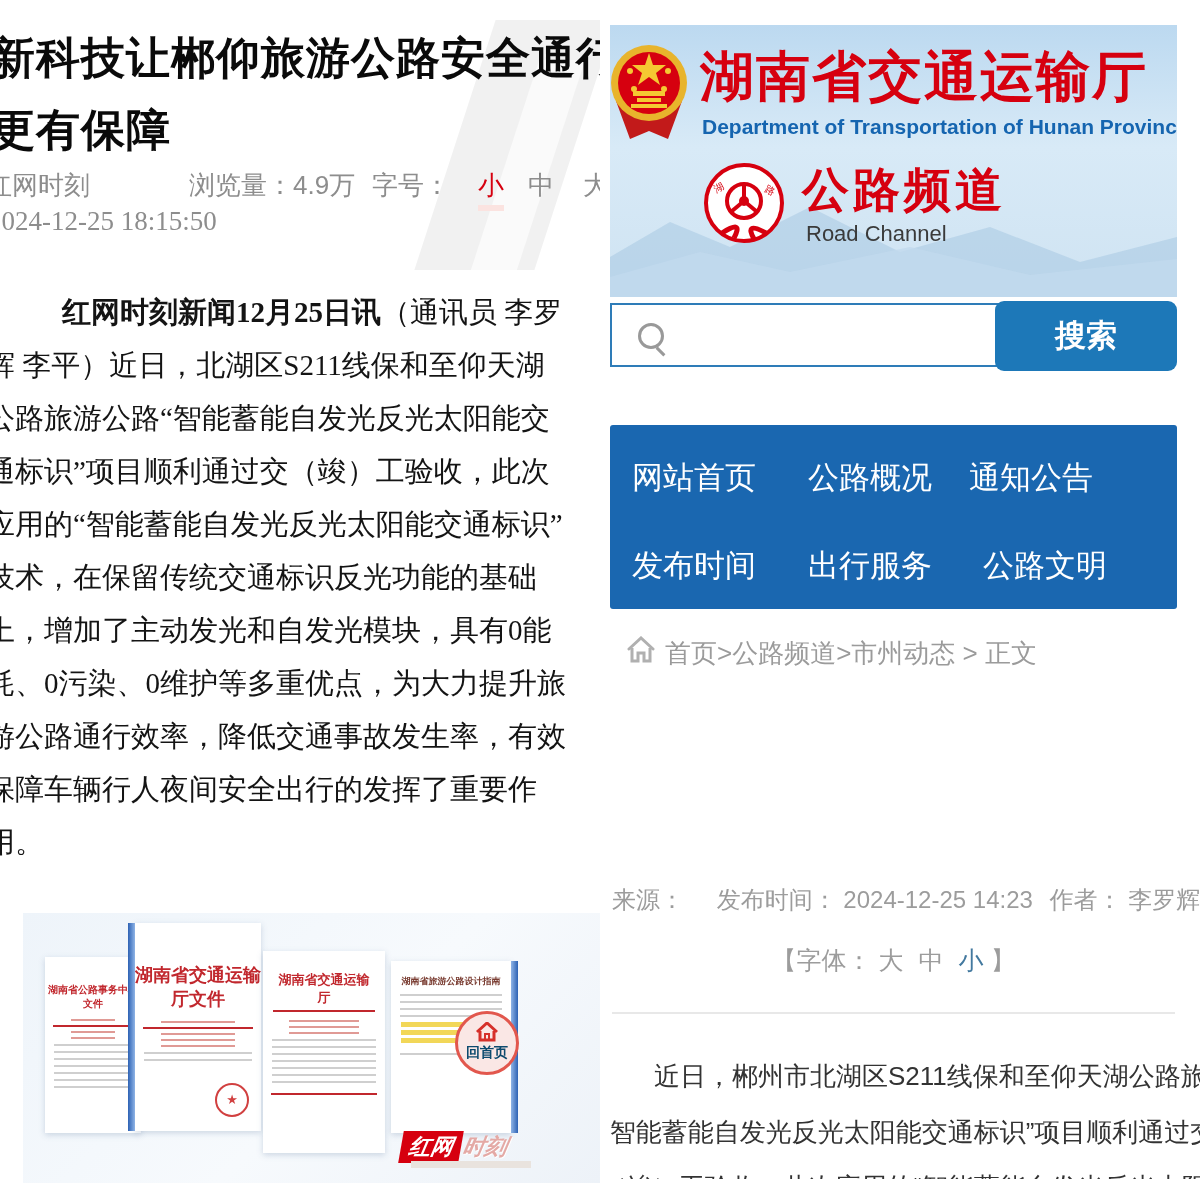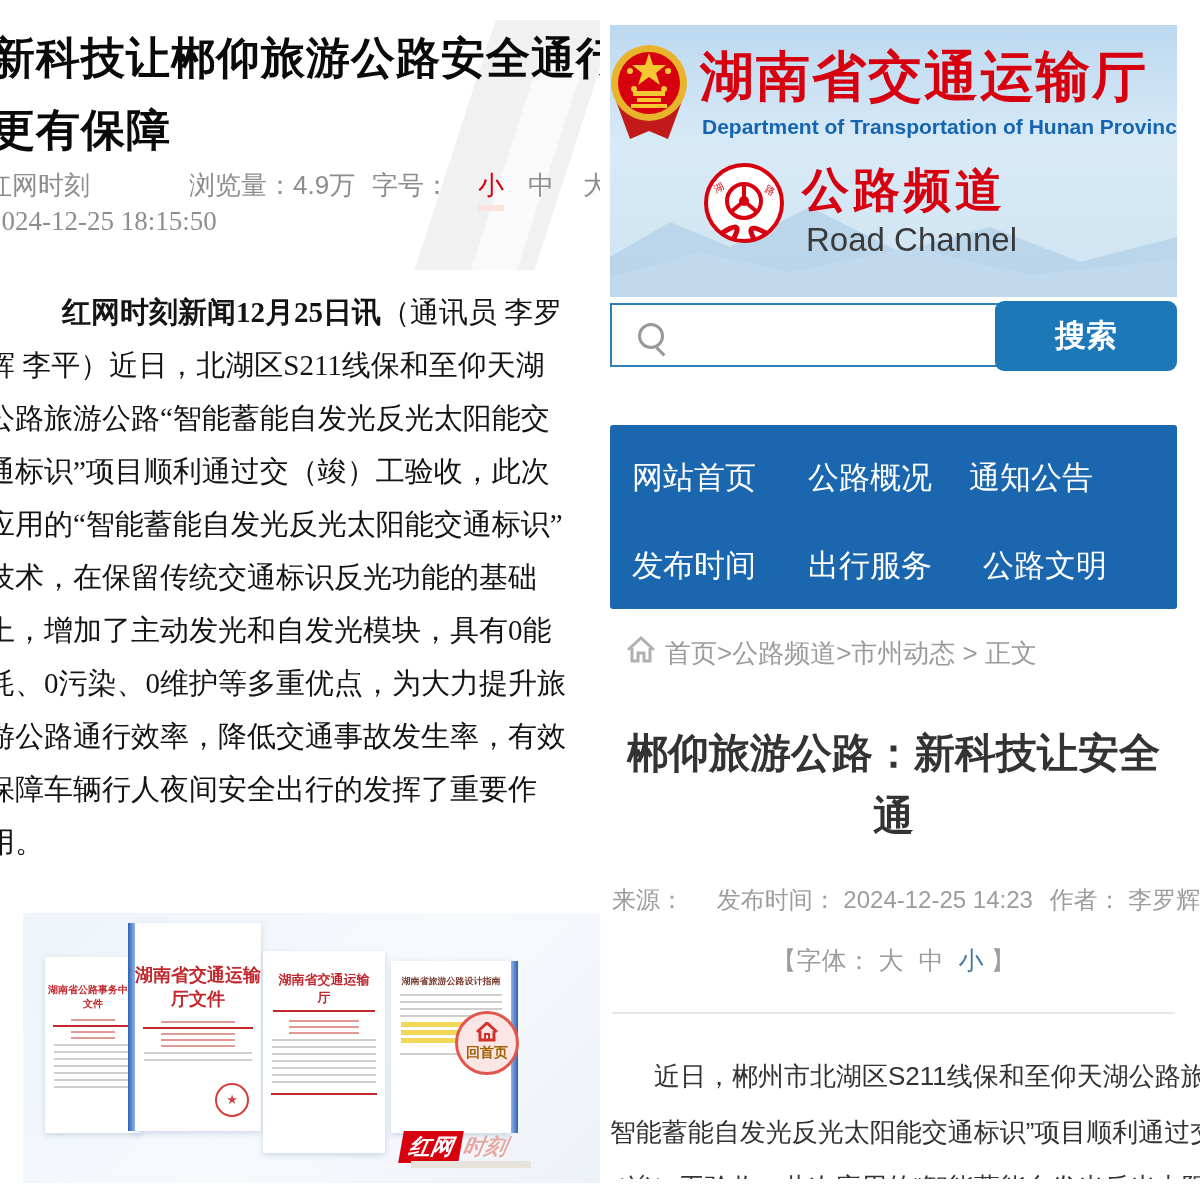--- a/index.html
+++ b/index.html
@@ -38,40 +38,40 @@
   .tly{height:5px;background:#f2d758;margin:3px 10px;}
   .rule{height:2px;background:#c1272d;margin:4px 8px;}
   .spineL{position:absolute;left:-7px;top:0;width:7px;height:100%;
           background:linear-gradient(90deg,#2d62b4,#8fb4e6);}
   .spineR{position:absolute;right:-7px;top:0;width:7px;height:100%;
           background:linear-gradient(90deg,#8fb4e6,#2d62b4);}
   .seal{position:absolute;width:30px;height:30px;border:2px solid #d14040;border-radius:50%;
         color:#d14040;font-size:13px;text-align:center;line-height:30px;}
   #home-btn{left:432px;top:98px;width:64px;height:64px;border-radius:50%;background:#fae7e5;
             border:3px solid #e2574d;box-sizing:border-box;text-align:center;}
-  #home-btn .hb-txt{font-size:14px;font-weight:bold;color:#a16207;margin-top:-2px;}
+  #home-btn .hb-txt{font-size:14px;font-weight:bold;color:#0c4a6e;margin-top:-2px;}
   #brand{left:378px;top:218px;height:30px;white-space:nowrap;}
   .brand-red{display:inline-block;background:#d6000f;color:#fff;font-weight:bold;font-style:italic;
              font-size:22px;padding:1px 8px;transform:skewX(-10deg);}
   .brand-lt{display:inline-block;color:#e4a9a5;font-weight:bold;font-style:italic;font-size:22px;
             padding:1px 2px;transform:skewX(-10deg);text-shadow:1px 1px 0 #fff;}
   .brand-sub{position:absolute;left:10px;top:30px;width:120px;height:7px;background:#e9e3de;}
 
   
   #right{left:610px;top:0;width:590px;height:1200px;background:#fff;overflow:hidden;}
   #r-header{left:0;top:25px;width:567px;height:272px;overflow:hidden;
             background:linear-gradient(180deg,#bcd9f0 0%,#d8eaf7 45%,#cfe3f2 100%);}
   .mtn{position:absolute;bottom:0;left:0;}
   .r-cn{left:90px;top:16px;font-size:54px;font-weight:bold;color:#d6000f;white-space:nowrap;
         letter-spacing:2px;}
   .r-en{left:92px;top:90px;font-size:21px;font-weight:bold;color:#1565b0;white-space:nowrap;}
   #rc-logo{left:94px;top:138px;width:80px;height:80px;}
   .rc-cn{left:192px;top:134px;font-size:47px;font-weight:bold;color:#d6000f;letter-spacing:4px;
          white-space:nowrap;}
-  .rc-en{left:196px;top:196px;font-size:33px;color:#3a3a3a;white-space:nowrap;}
+  .rc-en{left:196px;top:196px;font-size:22px;color:#3a3a3a;white-space:nowrap;}
 
   #search-bar{left:0;top:303px;width:563px;height:64px;background:#fff;border:2px solid #2e7cb8;
               box-sizing:border-box;}
   .sicon{position:absolute;left:26px;top:18px;width:20px;height:20px;border:3px solid #999;
          border-radius:50%;}
   .sicon::after{content:"";position:absolute;left:18px;top:20px;width:3px;height:11px;
                 background:#999;transform:rotate(-45deg);}
   .s-ph{position:absolute;left:62px;top:15px;font-size:27px;color:#3c3c3c;}
   #search-btn{left:385px;top:301px;width:182px;height:70px;background:#1d78b8;border-radius:9px;
               color:#fff;font-size:31px;font-weight:bold;text-align:center;line-height:70px;}
@@ -247,21 +247,20 @@
       <div class="nav-it" style="left:373px;top:120px;">公路文明</div>
     </div>
 
     <svg class="abs" style="left:16px;top:636px;" width="30" height="28" viewBox="0 0 30 28">
       <path d="M3 13 L15 2 L27 13" fill="none" stroke="#b0b0b0" stroke-width="3" stroke-linecap="round"></path>
       <path d="M6 12 V25 H12 V17 H18 V25 H24 V12" fill="none" stroke="#b0b0b0" stroke-width="3"></path>
     </svg>
     <div class="abs crumb-txt">首页&gt;公路频道&gt;市州动态 &gt; 正文</div>
 
     <div class="abs r-title">
-      <div>郴仰旅游公路：新科技让安全通</div>
     </div>
 
     <div class="abs r-meta">
       <span>来源：</span>
       <span style="margin-left:26px;">发布时间：</span>
       <span>2024-12-25 14:23</span>
       <span style="margin-left:10px;">作者：</span>
       <span>李罗辉、李平</span>
     </div>
 

